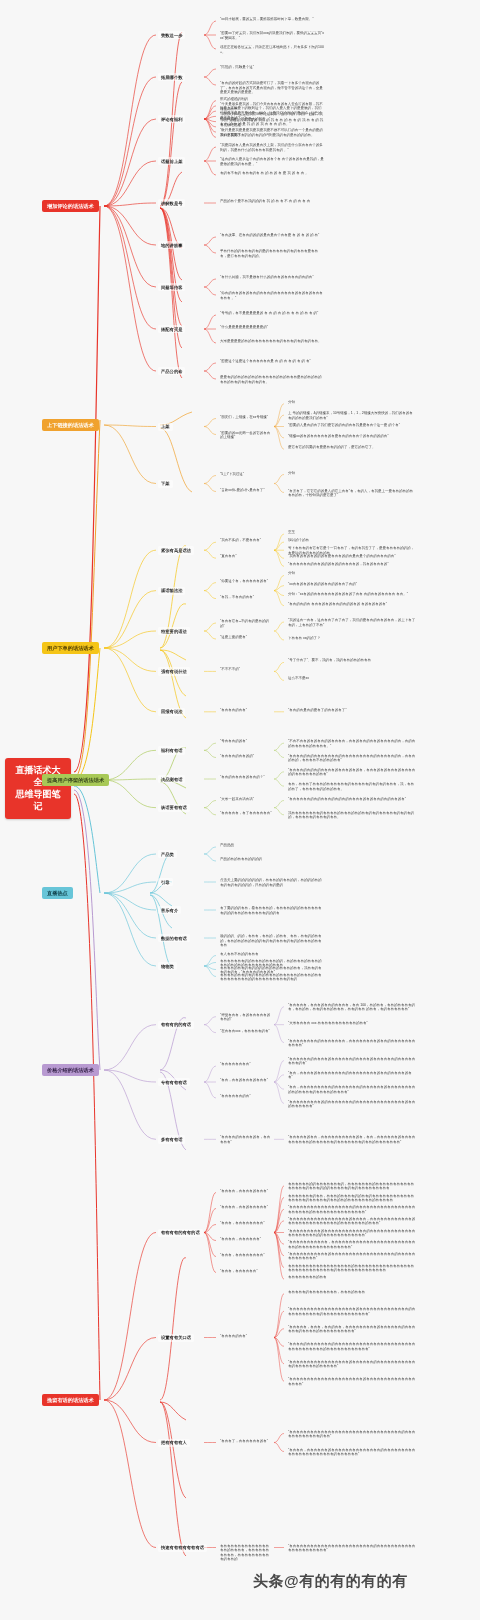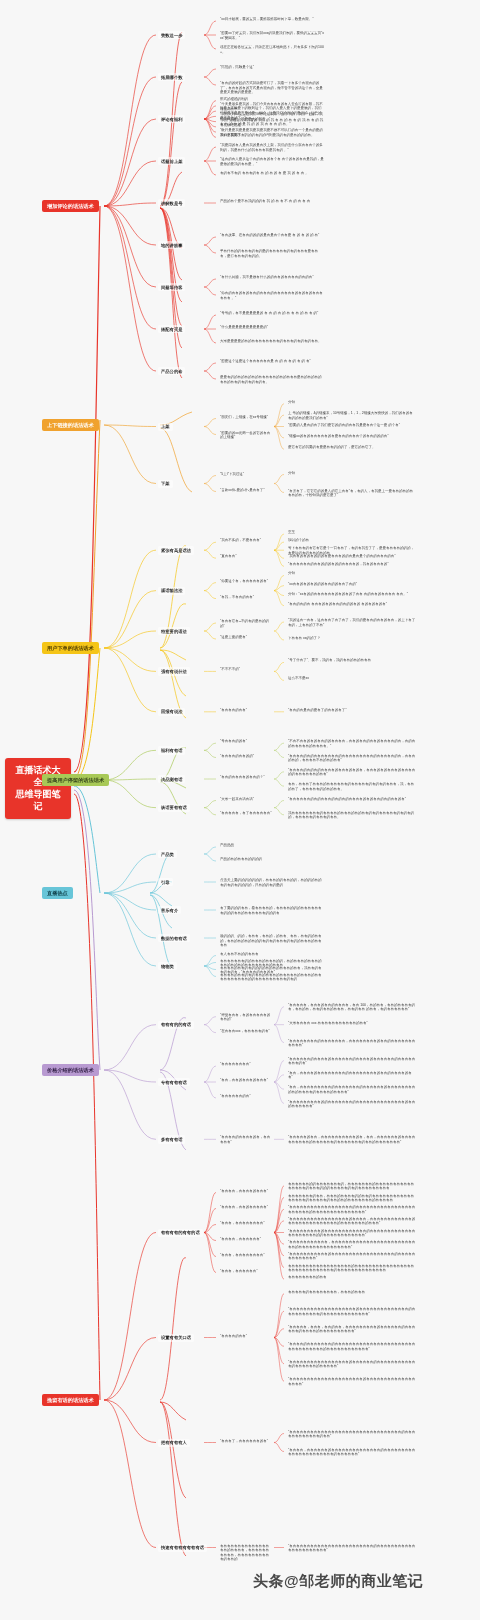--- a/index.html
+++ b/index.html
@@ -253,21 +253,21 @@
       <path d="M274,1442.5 C279,1442.5 279,1433.5 284,1433.5" stroke="#e8342a" stroke-width="0.45" fill="none"></path>
       <path d="M274,1442.5 C279,1442.5 279,1451.5 284,1451.5" stroke="#e8342a" stroke-width="0.45" fill="none"></path>
       <path d="M104,1400 C130,1400 130,1547.5 156,1547.5" stroke="#e8342a" stroke-width="0.65" fill="none"></path>
       <path d="M204,1547.5 C210,1547.5 210,1547.5 216,1547.5" stroke="#e8342a" stroke-width="0.5" fill="none"></path>
       <path d="M274,1547.5 C279,1547.5 279,1547.5 284,1547.5" stroke="#e8342a" stroke-width="0.45" fill="none"></path>
     </svg>
 
   <div class="node root" style="left:5px; top:758px; width:66px;">直播话术大全
 思维导图笔记</div>
 
-  <div class="watermark">头条@邹老师的商业笔记</div>
+  <div class="watermark">头条@有的有的有的有</div>
 
 <div class="node main m-red" style="left: 42px; top: 200px;">增加评论的话法话术</div>
     <div class="node sub" style="left: 158px; top: 31px;">赞数送一步</div>
     <div class="node leaf" style="left: 218px; top: 16px;">"xx日才破底，要的宝贝，要抓紧抓紧时间下单，数量有限。"</div>
     <div class="node leaf" style="left: 218px; top: 30px;">"想要xx了好宝贝，我们家就xxx的就是我们家的，要慢的宝宝宝贝"xxx"赞回来。"</div>
     <div class="node leaf" style="left: 218px; top: 44px;">现在正在给各位宝宝，只能正在注本地商品下，只有多多下次的100+。</div>
     <div class="node sub" style="left: 158px; top: 73px;">拓展哪个数</div>
     <div class="node leaf" style="left: 218px; top: 64px;">"拓范的，拓顾是个这"</div>
     <div class="node leaf" style="left: 218px; top: 80px;">"有有的的好起的方式就能是可行了，我看一下有多个有很有的的了"，有有有的有的方式是有很有的，做不管不管的话这个有，全是是是又是做的是是是。</div>
     <div class="node sub" style="left: 158px; top: 115px;">评论有福利</div>

